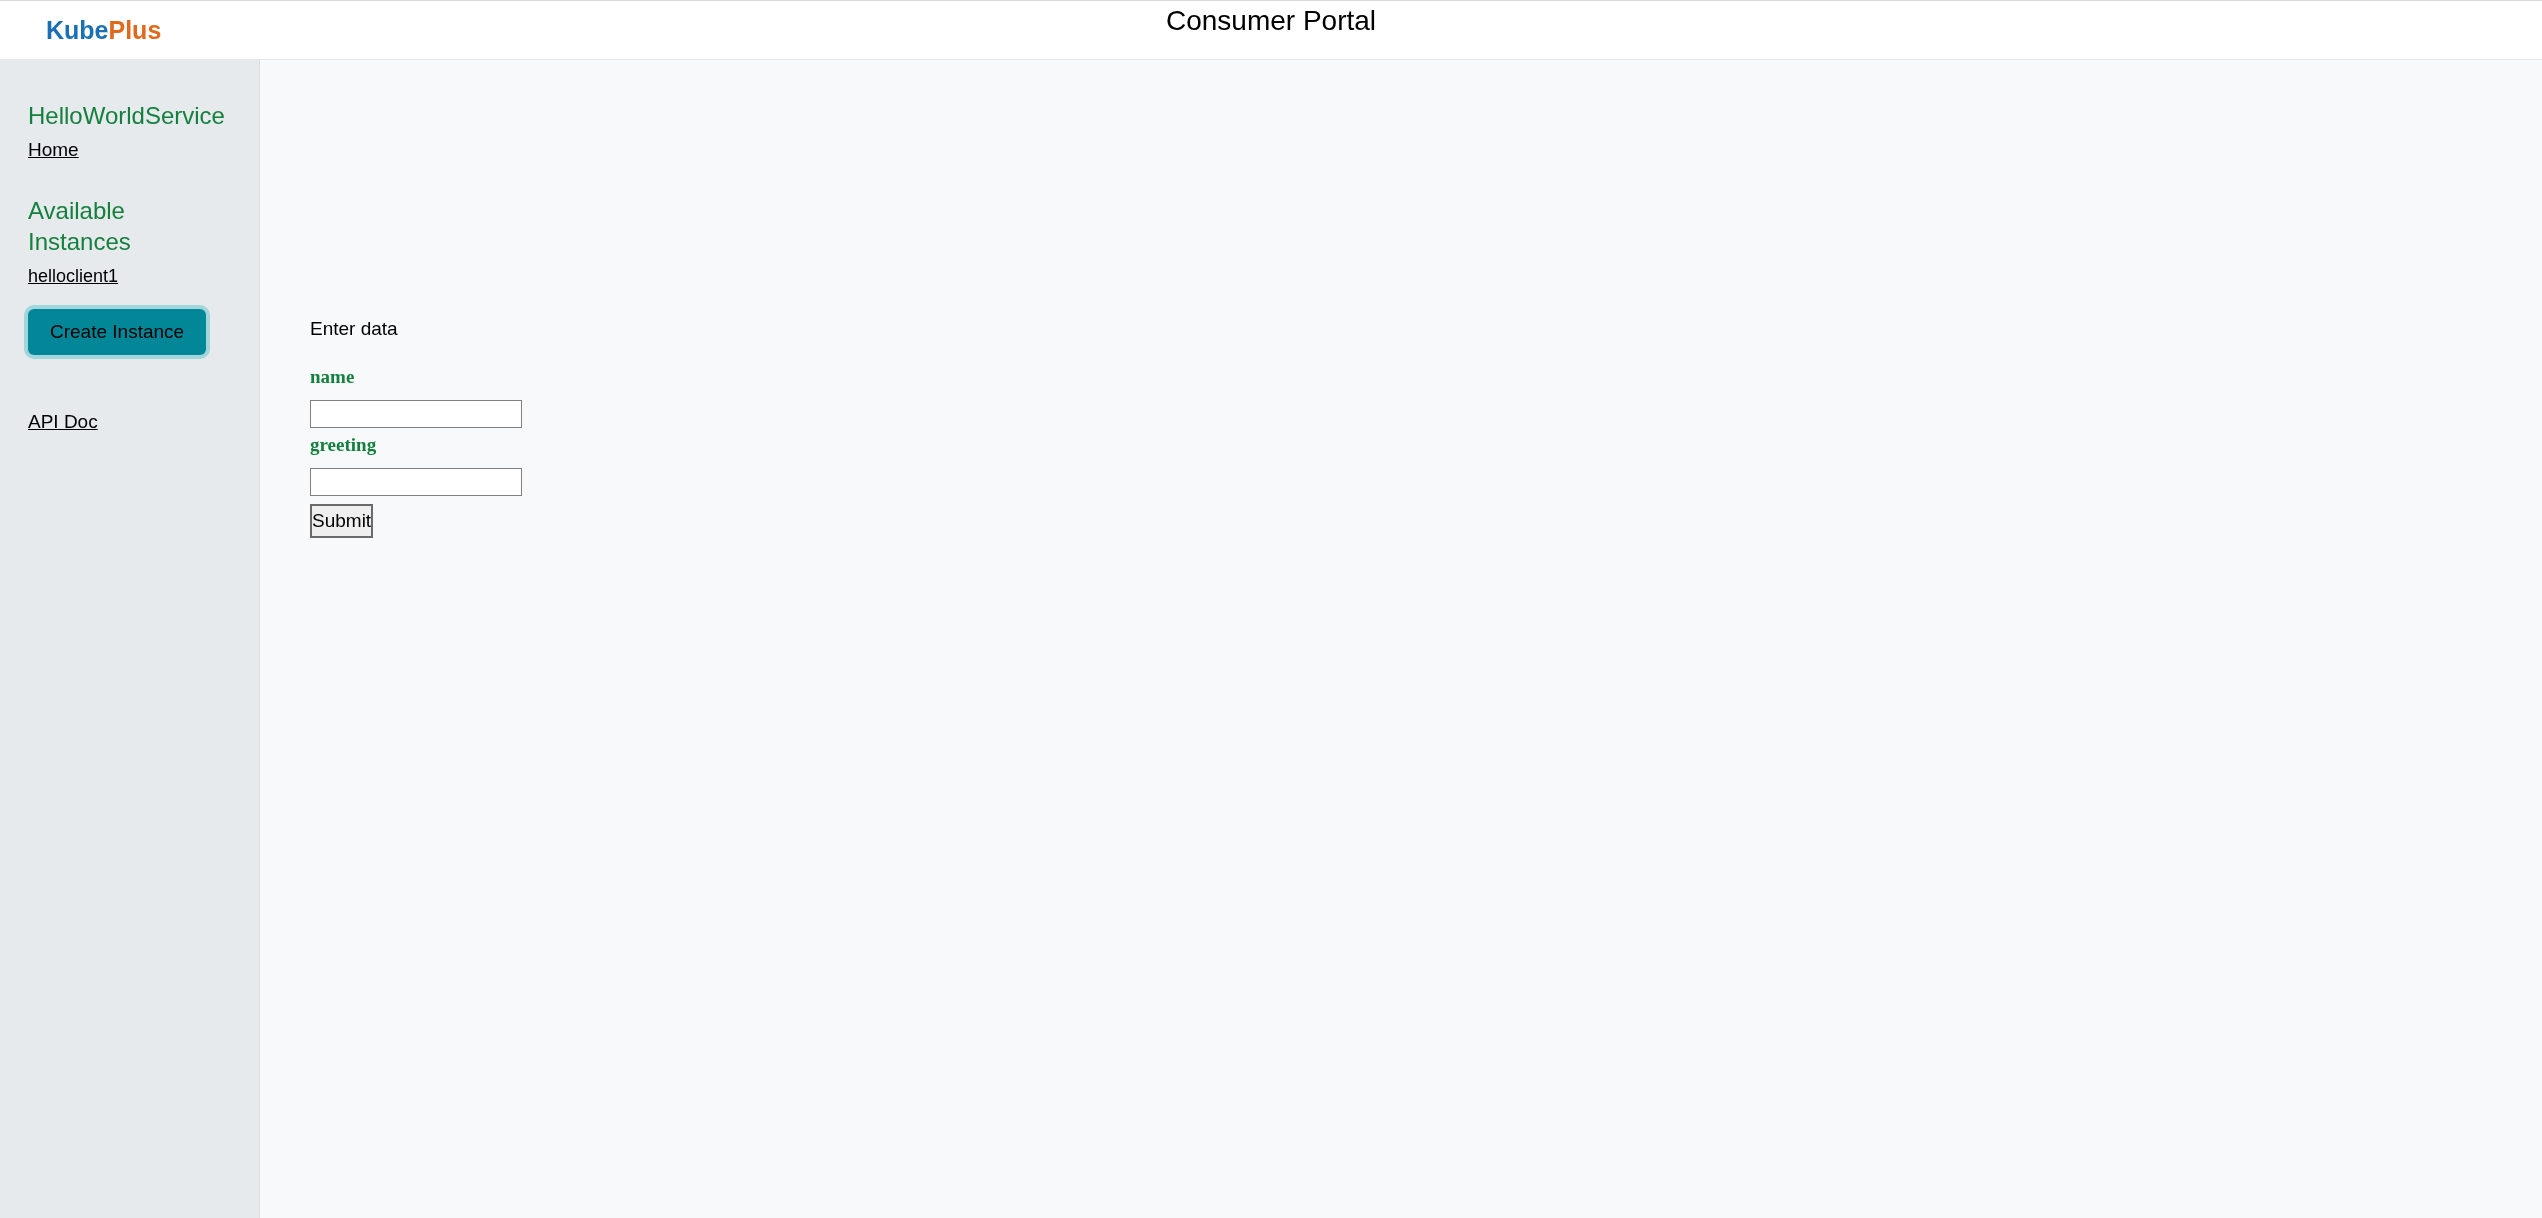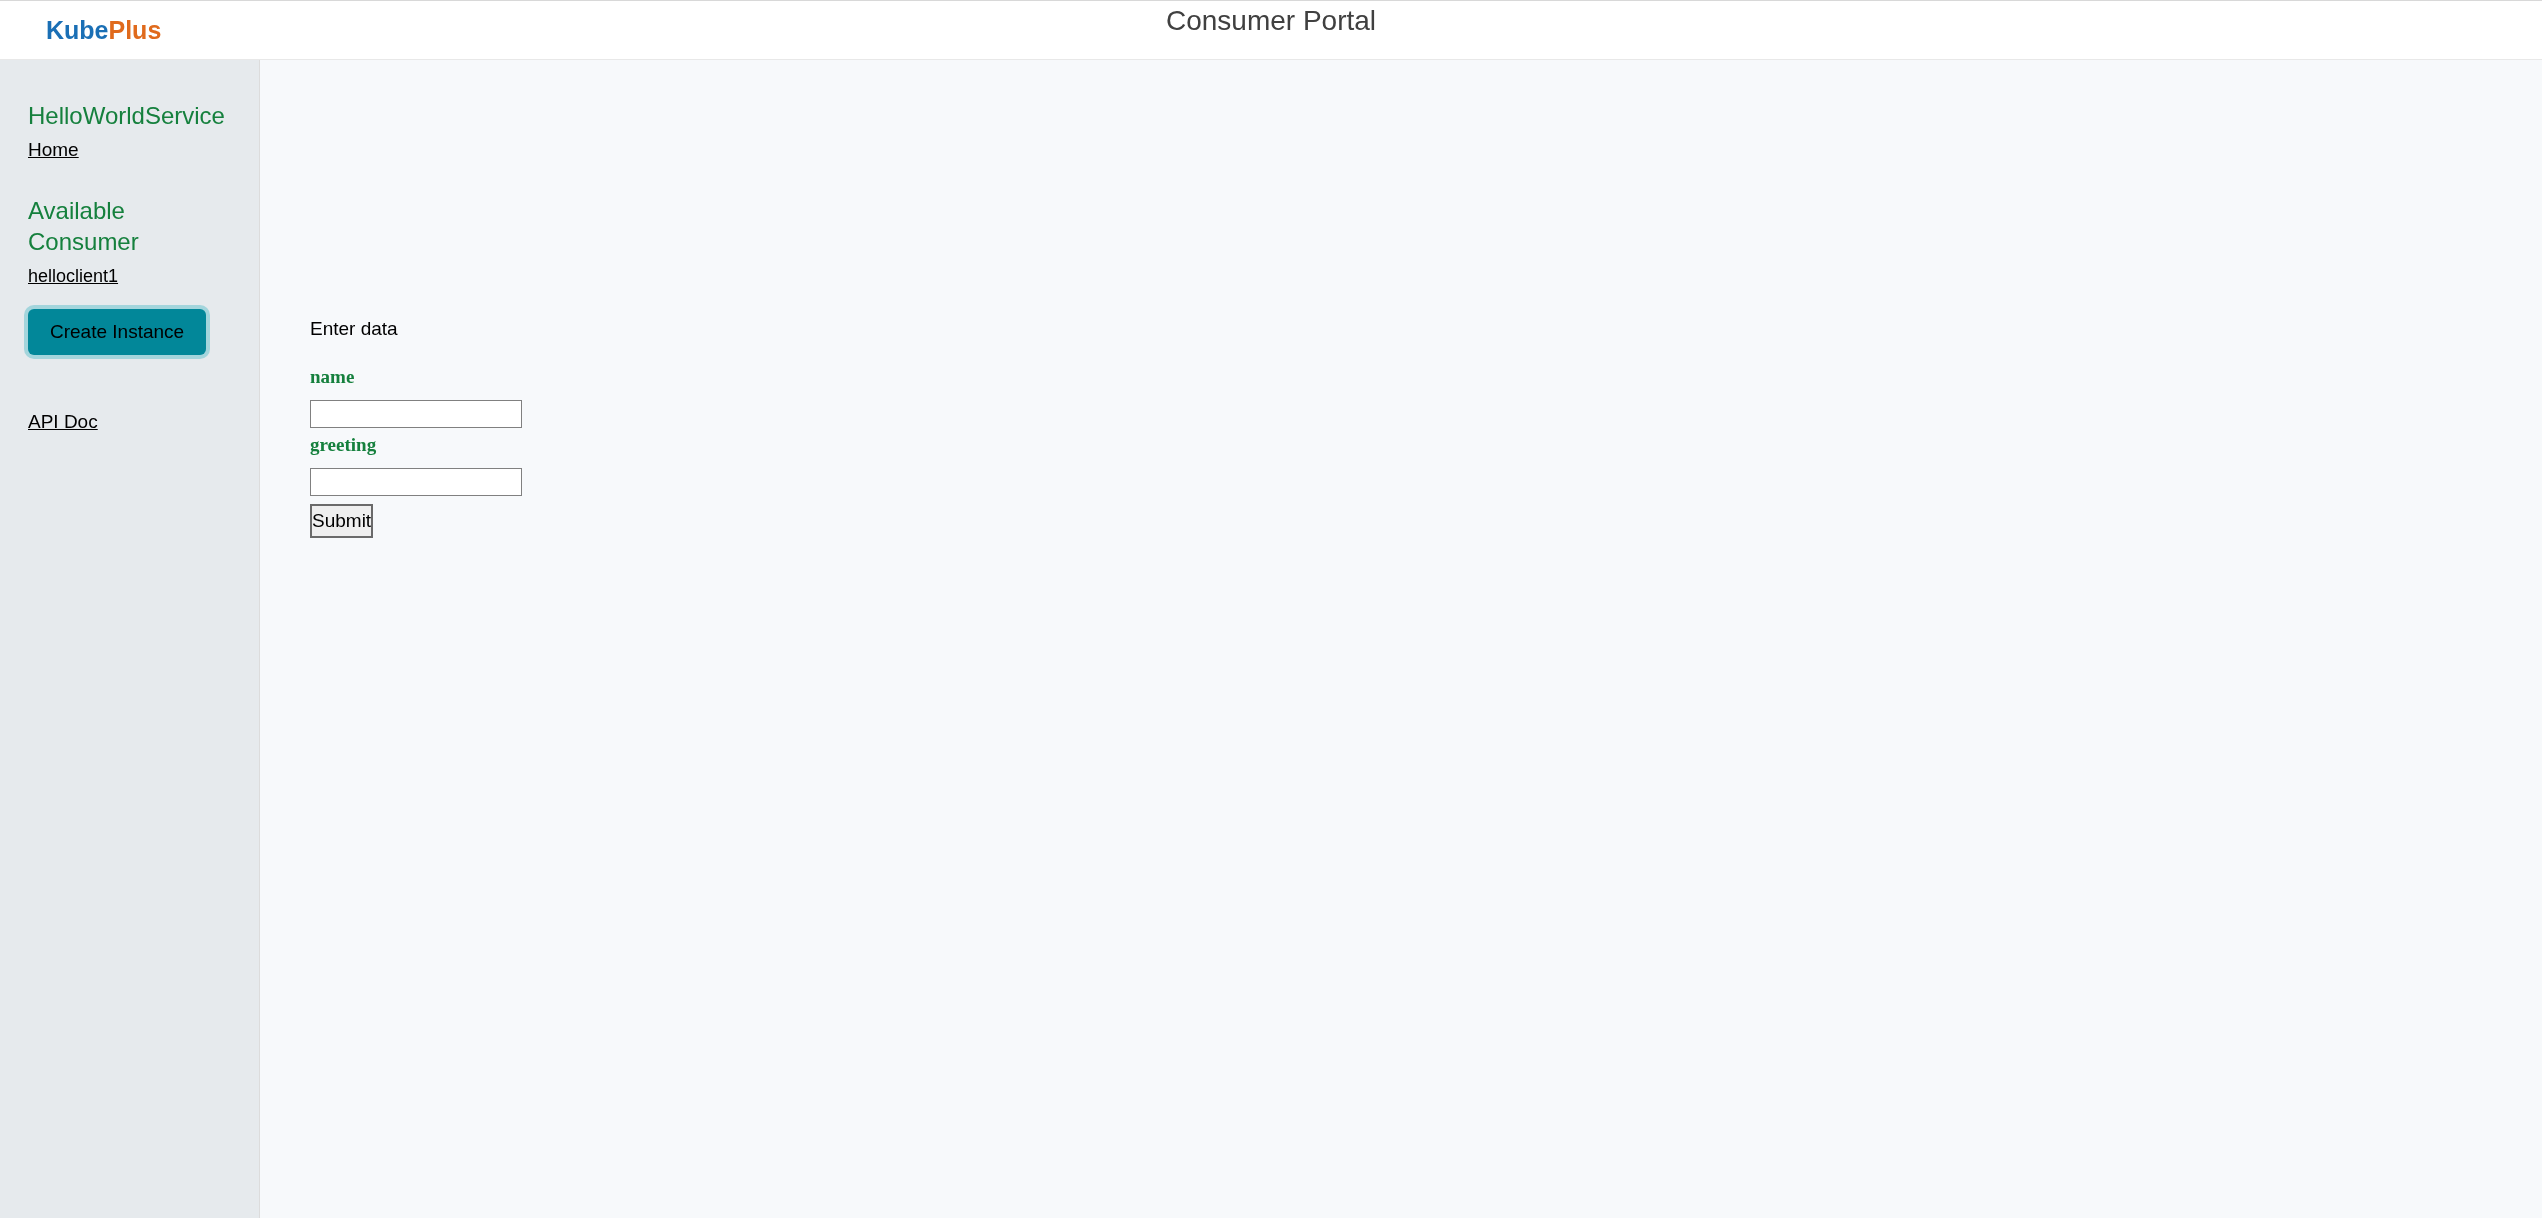--- a/index.html
+++ b/index.html
@@ -31,21 +31,21 @@
     }
     .logo-plus {
       color: #e06a1c;
     }
     .header-title {
       position: absolute;
       left: 50%;
       transform: translateX(-50%);
       font-size: 28px;
       font-weight: 400;
-      color: #404040;
+      color: #000000;
       top: 4px;
     }
     .container {
       display: flex;
       height: calc(100vh - 60px);
     }
     .sidebar {
       width: 260px;
       background: #e6eaed;
       border-right: 1px solid #dcdcdc;
@@ -141,21 +141,21 @@
   </div>
   <div class="header-title">Consumer Portal</div>
 </div>
 
 <div class="container">
   <div class="sidebar">
     <div class="sidebar-heading">HelloWorldService</div>
     <a href="#" class="sidebar-link">Home</a>
 
     <div class="instances-section">
-      <div class="sidebar-heading">Available Consumer</div>
+      <div class="sidebar-heading">Available Instances</div>
       <a href="#" class="instance-link">helloclient1</a>
       <button class="create-btn">Create Instance</button>
     </div>
 
     <a href="#" class="api-doc-link">API Doc</a>
   </div>
 
   <div class="main">
     <div class="form-title">Enter data</div>
 

